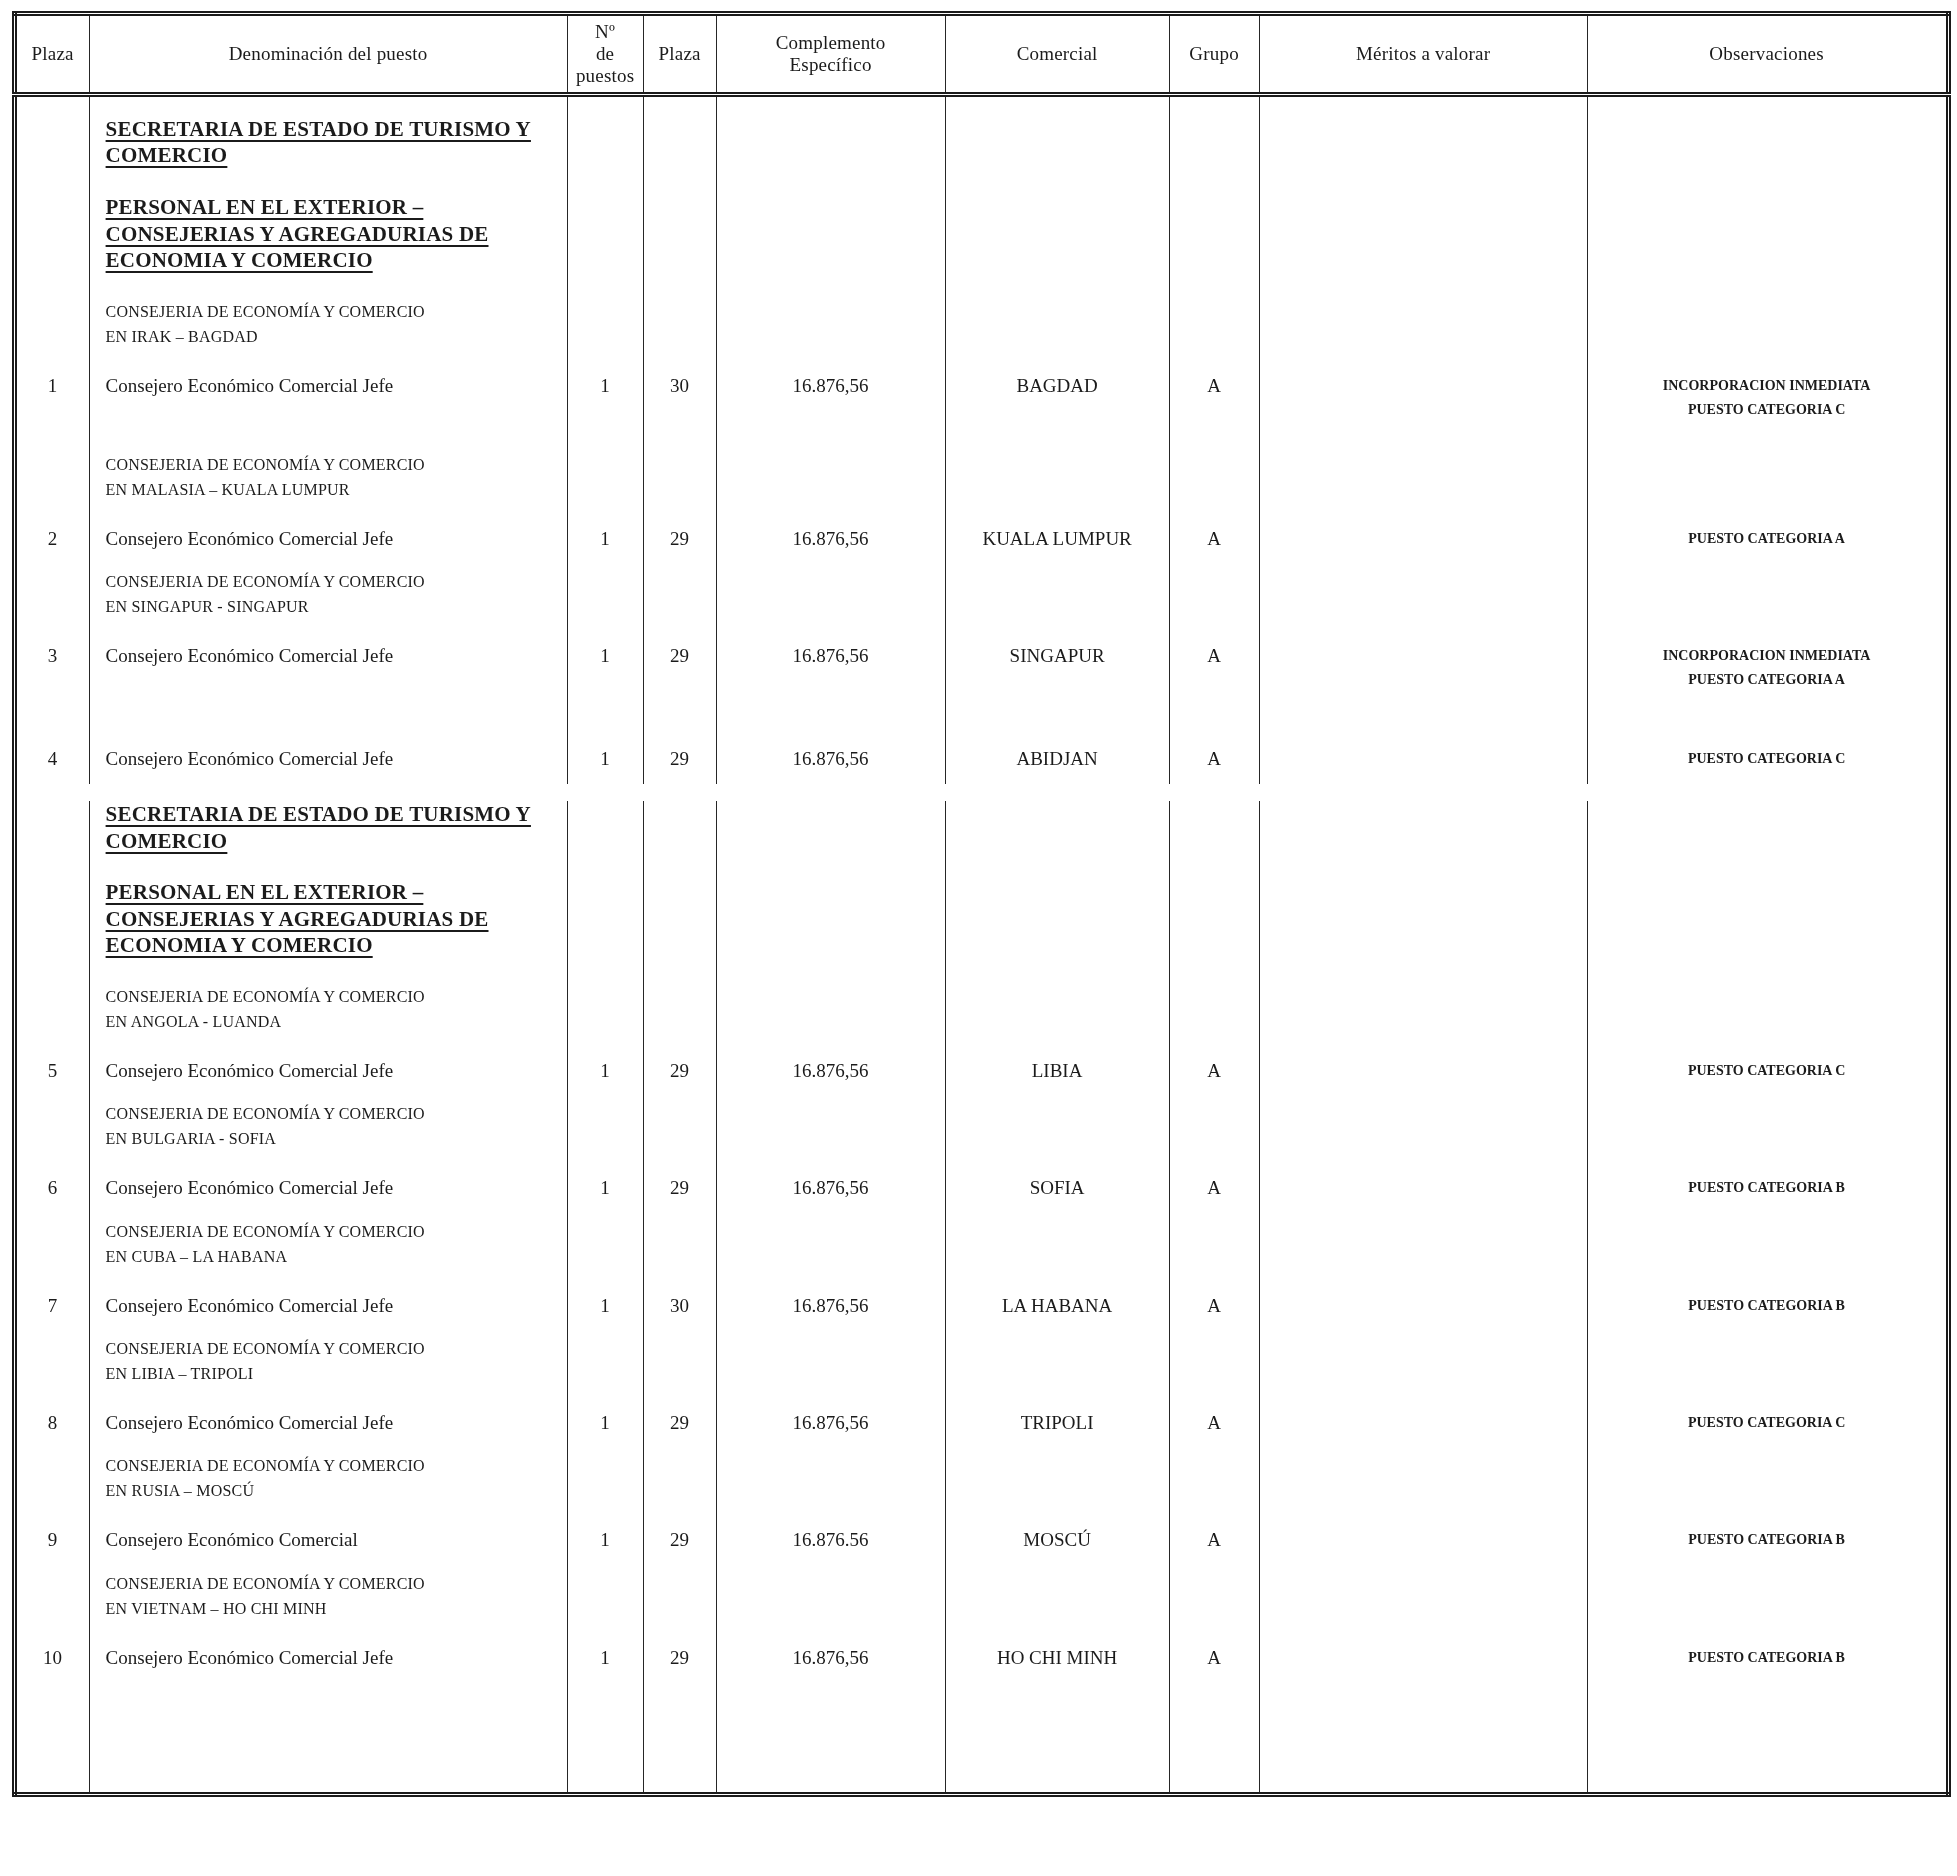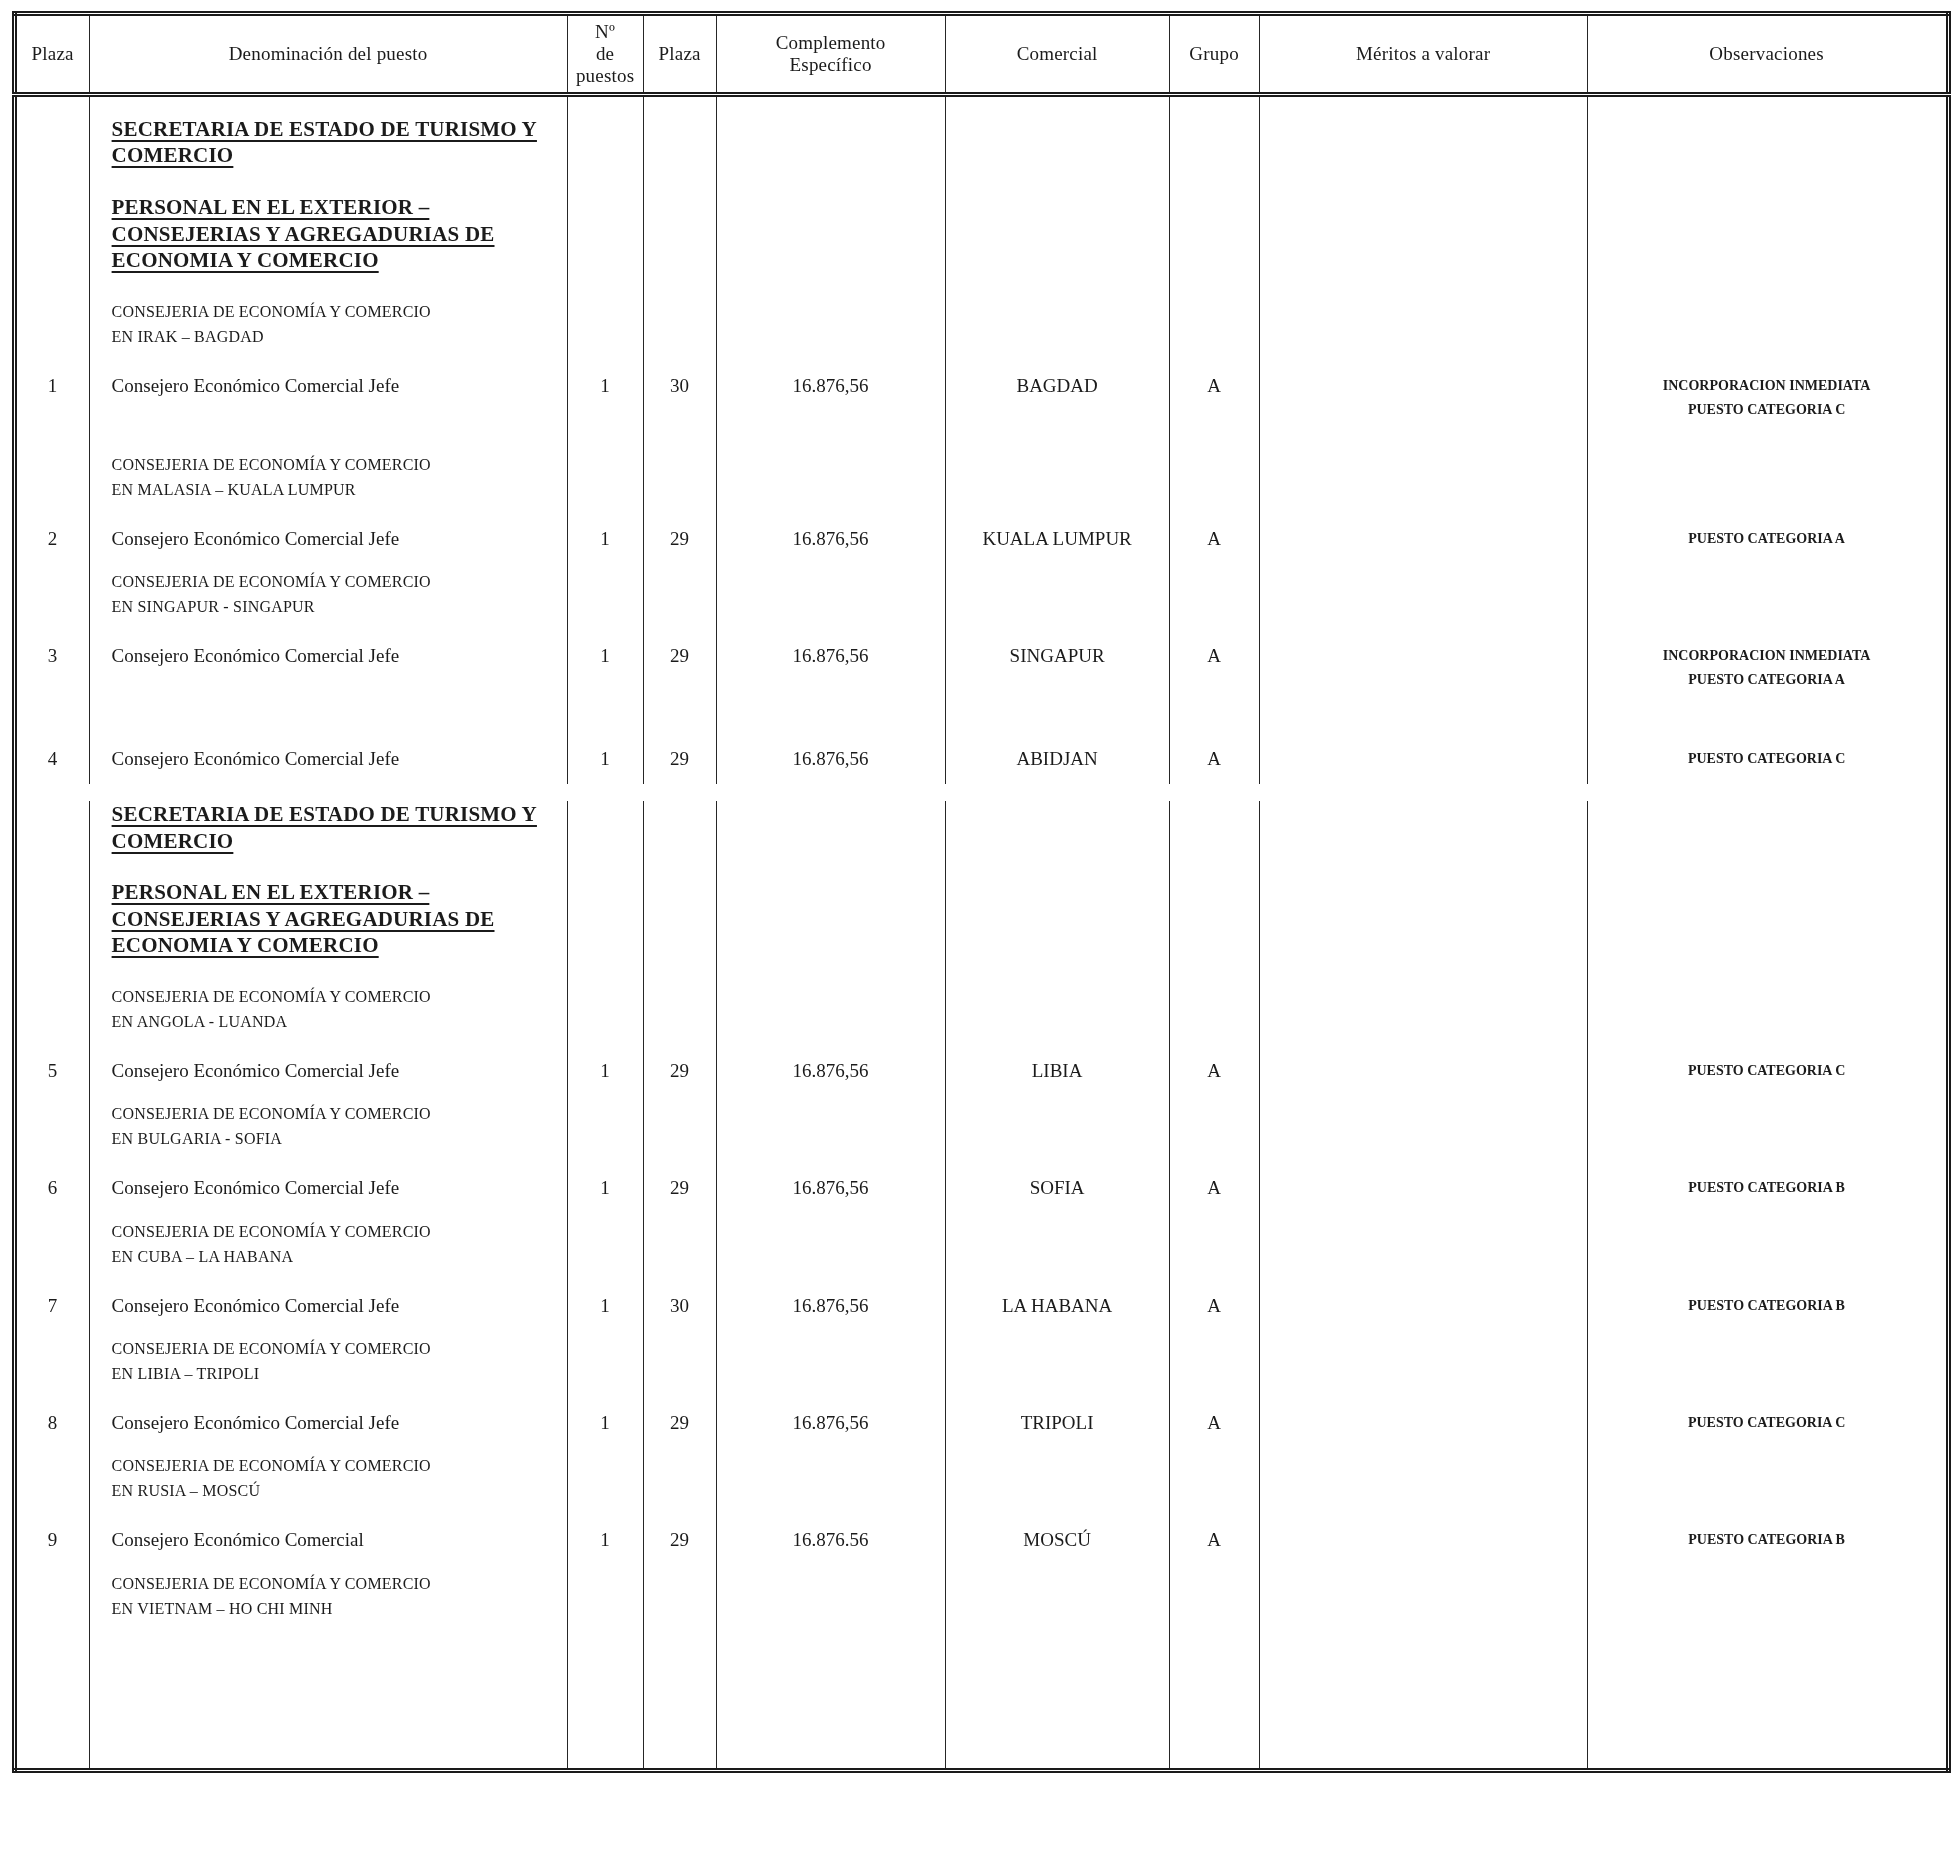--- a/index.html
+++ b/index.html
@@ -47,21 +47,21 @@
     text-align: center;
     font-weight: normal;
     font-size: 19px;
     line-height: 21.6px;
     white-space: pre-line;
     letter-spacing: 0.2px;
   }
 
   
   td.c-plaza   { text-align: center; }
-  td.c-puesto  { text-align: left; padding-left: 22px; padding-right: 6.6px; }
+  td.c-puesto  { text-align: left; padding-left: 16px; padding-right: 6.6px; }
   td.c-num, td.c-nivel, td.c-comp, td.c-loc, td.c-grupo, td.c-mer, td.c-obs { text-align: center; }
 
   tr.row-data td {
     font-size: 19px;
     line-height: 23px;
   }
   tr.row-data td.c-obs {
     font-size: 14px;
     line-height: 24px;
     white-space: pre-line;
@@ -654,20 +654,31 @@
             <td class="c-plaza"></td>
             <td class="c-puesto"></td>
             <td class="c-num"></td>
             <td class="c-nivel"></td>
             <td class="c-comp"></td>
             <td class="c-loc"></td>
             <td class="c-grupo"></td>
             <td class="c-mer"></td>
             <td class="c-obs"></td>
           </tr>
+          <tr class="row-data">
+            <td class="c-plaza">10</td>
+            <td class="c-puesto">Consejero Económico Comercial Jefe</td>
+            <td class="c-num">1</td>
+            <td class="c-nivel">29</td>
+            <td class="c-comp">16.876,56</td>
+            <td class="c-loc">HO CHI MINH</td>
+            <td class="c-grupo">A</td>
+            <td class="c-mer"></td>
+            <td class="c-obs">PUESTO CATEGORIA B</td>
+          </tr>
           <tr class="row-spacer" style="height: 125px;">
             <td class="c-plaza"></td>
             <td class="c-puesto"></td>
             <td class="c-num"></td>
             <td class="c-nivel"></td>
             <td class="c-comp"></td>
             <td class="c-loc"></td>
             <td class="c-grupo"></td>
             <td class="c-mer"></td>
             <td class="c-obs"></td>

